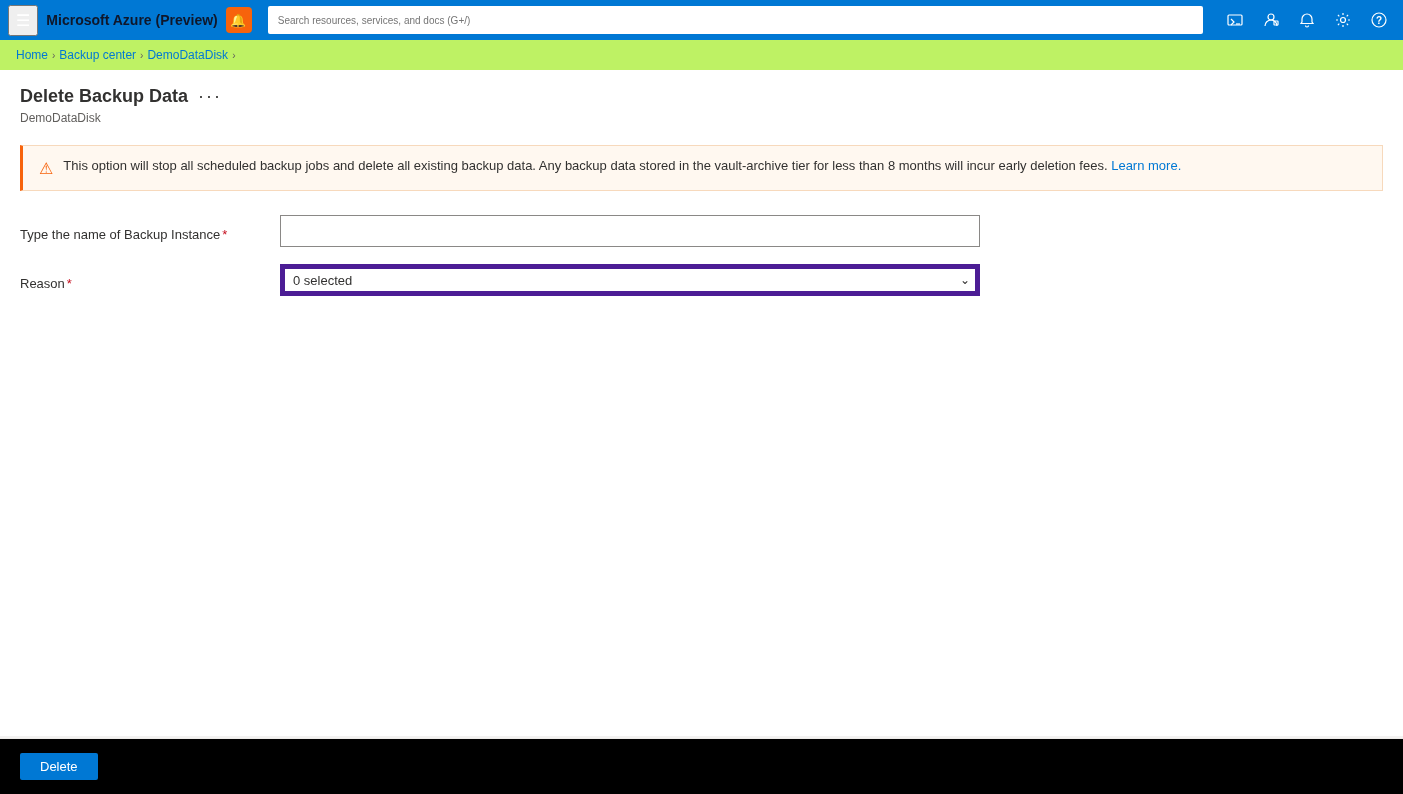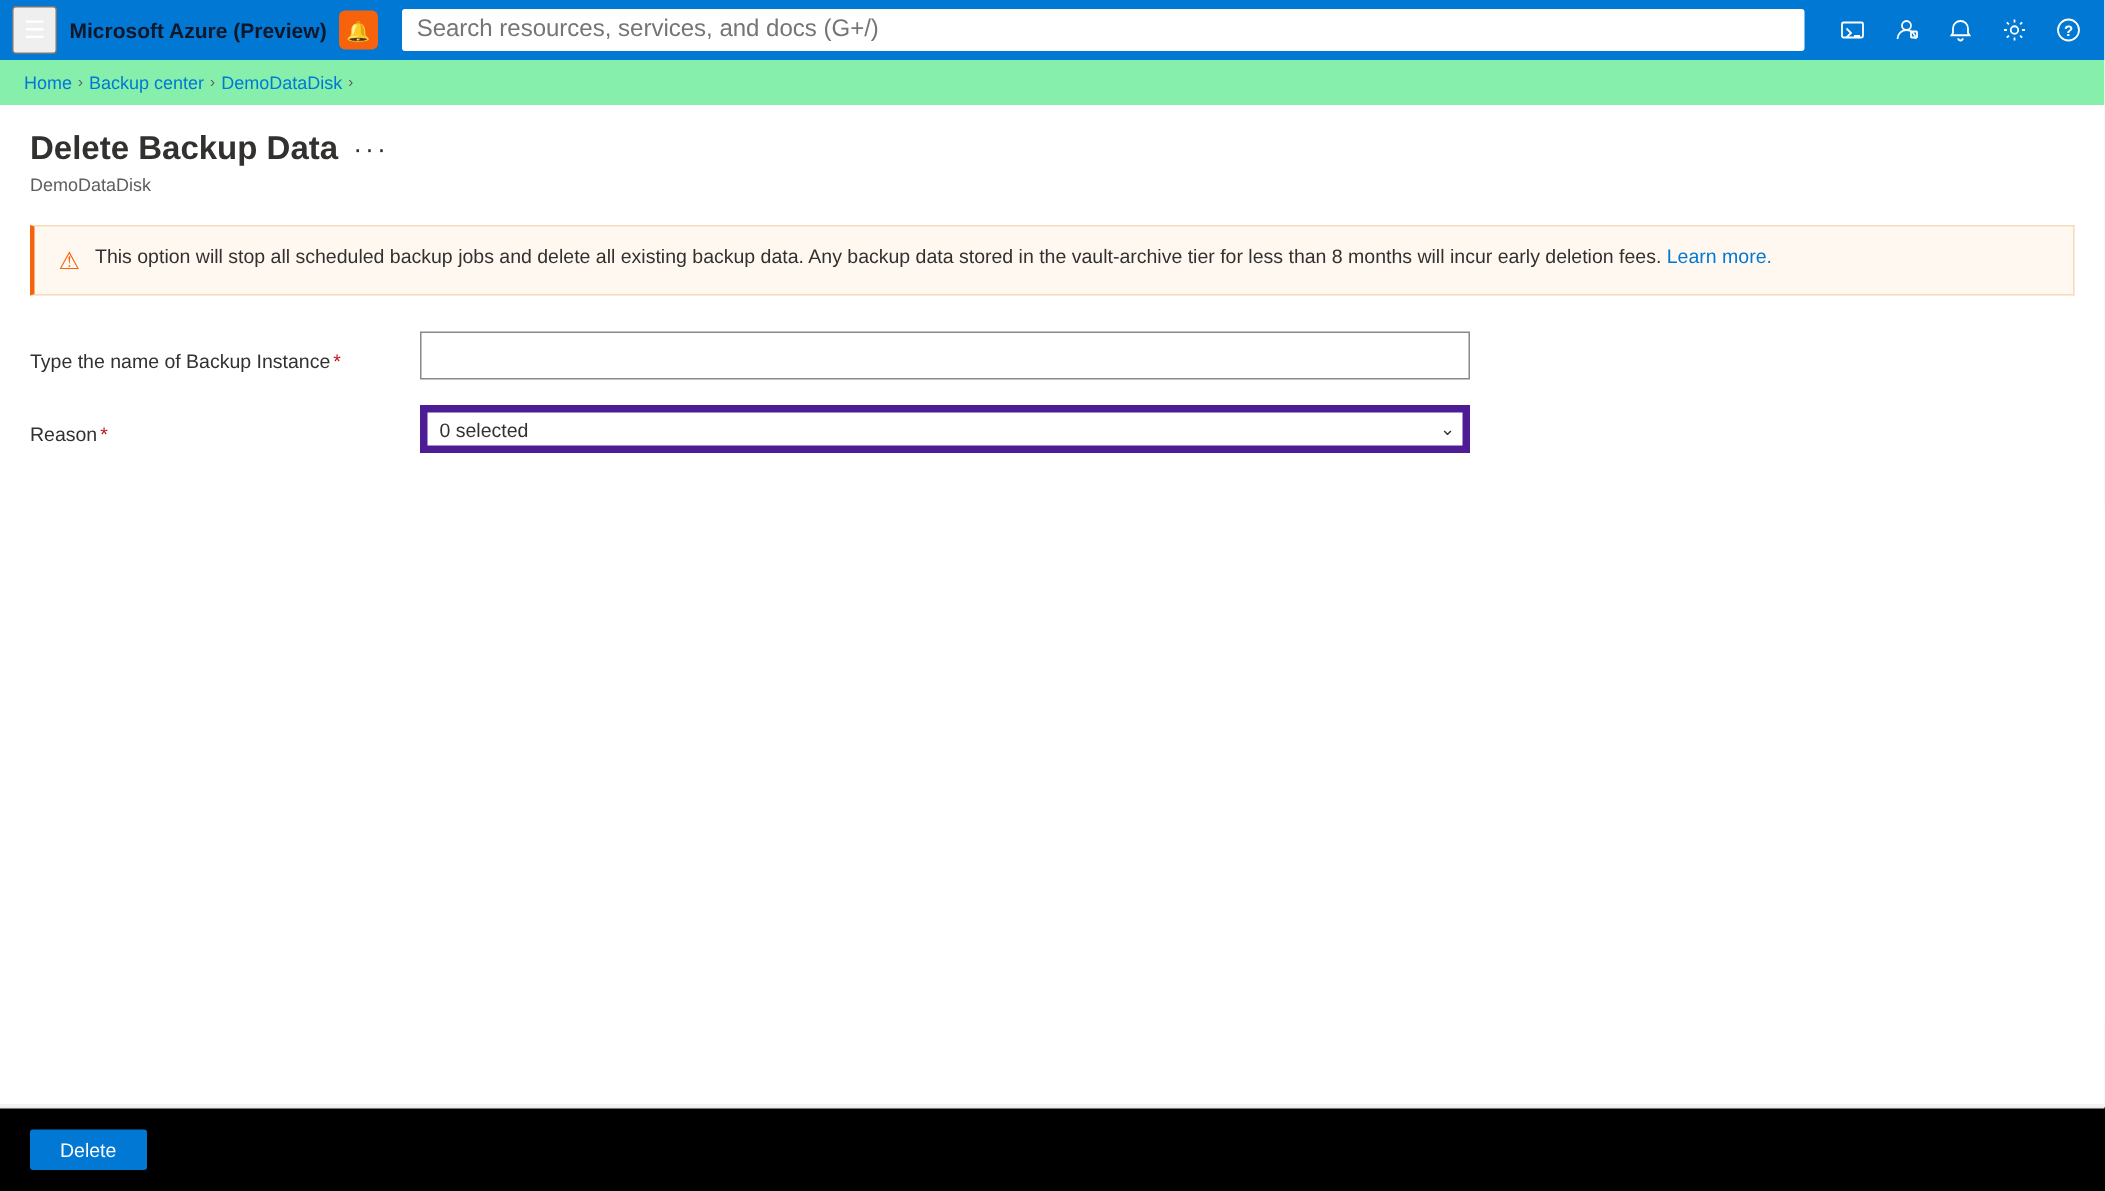--- a/index.html
+++ b/index.html
@@ -39,21 +39,21 @@
     .topbar-search {
       flex: 1;
       margin: 0 8px;
     }
     .topbar-search input {
       width: 100%;
       height: 28px;
       border: none;
       border-radius: 2px;
       padding: 0 10px;
-      font-size: 16px;
+      font-size: 10px;
       background: white;
       color: #323130;
     }
     .topbar-icons {
       display: flex;
       align-items: center;
       gap: 4px;
     }
     .topbar-icon-btn {
       color: white;
@@ -67,21 +67,21 @@
       justify-content: center;
       font-size: 16px;
       border-radius: 2px;
     }
 
     
     .breadcrumb {
       display: flex;
       align-items: center;
       padding: 8px 16px;
-      background: #86efac;
+      background: #bef264;
       gap: 4px;
       font-size: 12px;
     }
     .breadcrumb a {
       color: #0078d4;
       text-decoration: none;
     }
     .breadcrumb-sep { color: #605e5c; font-size: 10px; }
 
     
@@ -92,21 +92,21 @@
     }
 
     
     .page-header {
       display: flex;
       align-items: center;
       gap: 10px;
       margin-bottom: 4px;
     }
     .page-title {
-      font-size: 22px;
+      font-size: 18px;
       font-weight: 600;
       color: #323130;
     }
     .page-more {
       font-size: 18px;
       color: #323130;
       cursor: pointer;
       letter-spacing: 2px;
     }
     .page-subtitle {

